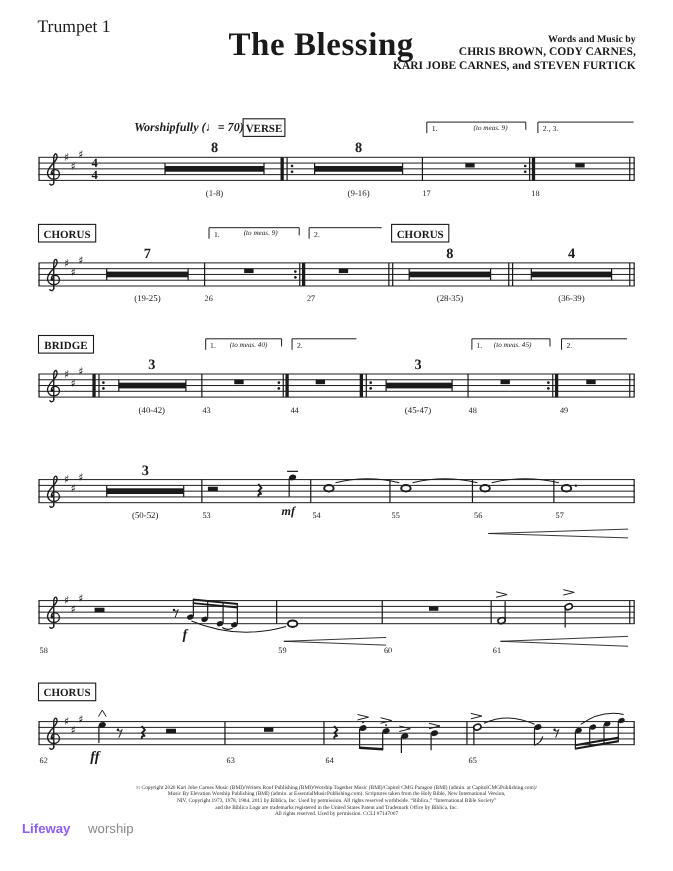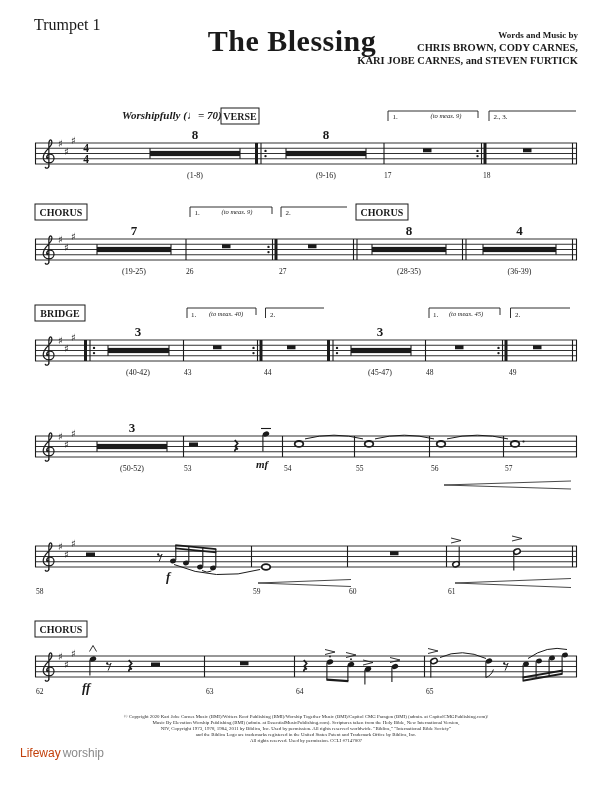--- a/index.html
+++ b/index.html
@@ -25,22 +25,22 @@
   svg text.v1{font:7px "Liberation Serif",serif;}
   svg text.v2{font:italic 6.5px "Liberation Serif",serif;text-anchor:middle;}
   svg text.dyn{font:italic bold 11px "Liberation Serif",serif;}
   svg text.ks{font:10px "DejaVu Sans",sans-serif;text-anchor:middle;}
   svg text.ts{font:bold 11.5px "Liberation Serif",serif;text-anchor:middle;}
   svg text.tempo{font:italic bold 11px "Liberation Serif","DejaVu Sans",serif;}
   svg rect.boxr{fill:none;stroke:#1a1a1a;stroke-width:1;}
   svg .vbr{fill:none;stroke:#1a1a1a;stroke-width:0.9;}
   #footer{left:0;top:714px;width:612px;text-align:center;font-size:4.9px;line-height:1.24;color:#2b2b2b;font-family:"Liberation Serif",serif;}
   #logo{left:20px;top:746px;font-family:"Liberation Sans","DejaVu Sans",sans-serif;font-size:12px;}
-  #logo .lg1{font-weight:normal;color:#c2410c;}
-  #logo .lg2{color:#8a8a8a;margin-left:2px;}
+  #logo .lg1{font-weight:bold;color:#8b5cf6;}
+  #logo .lg2{color:#8a8a8a;margin-left:16px;}
 </style>
 </head>
 <body>
 
 <svg width="0" height="0" style="position:absolute">
   <defs>
     <g id="clefg" fill="none" stroke="#1a1a1a" stroke-width="1.25" stroke-linecap="round">
       <path d="M 0.9,12.6 L 0.85,-9.8 C 0.85,-13 2.7,-14.9 3.6,-12.8 C 4.5,-10.7 3,-7.8 0.7,-5.4 C -2.6,-2 -4.8,0.8 -4.8,3.8 C -4.8,7.1 -2.2,9.4 0.9,9.4 C 4,9.4 6,7.3 6,4.8 C 6,2.3 4.1,0.7 2,0.7 C 0.4,0.7 -0.9,1.8 -1.3,3.2"></path>
       <path d="M 0.9,12.6 C 0.9,14.7 -1.7,15.4 -2.7,13.8"></path>
       <circle cx="-0.6" cy="4.3" r="1.4" fill="#1a1a1a" stroke="none"></circle>

